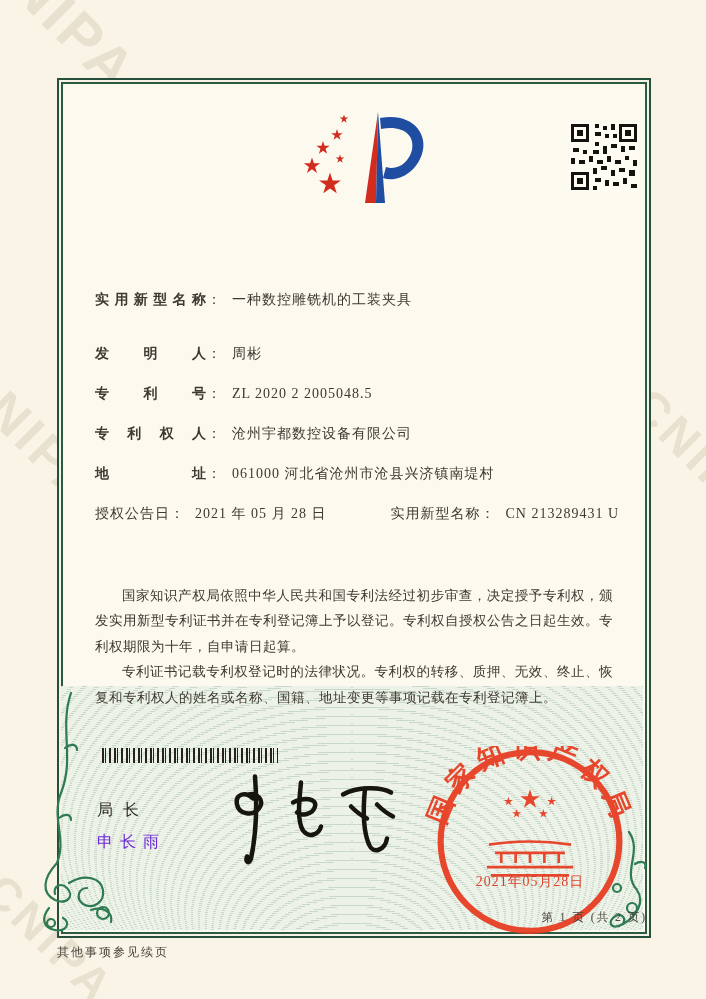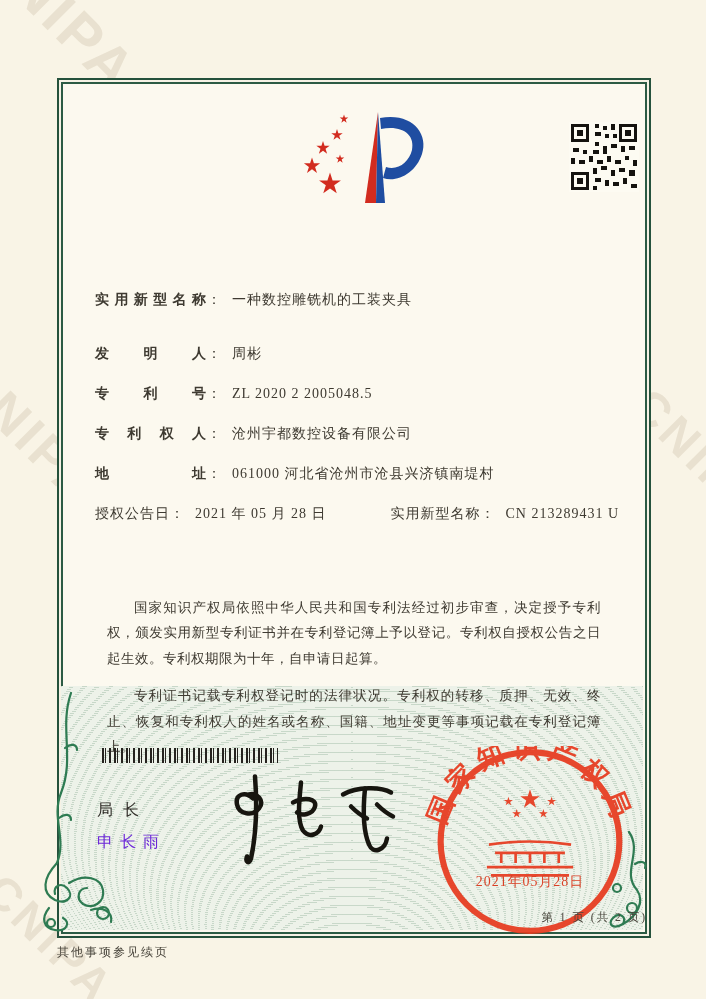--- a/index.html
+++ b/index.html
@@ -40,21 +40,21 @@
   .fields{position:absolute;left:38px;top:212px;width:520px;font-size:14px;color:#3e3a31;}
   .frow{line-height:20px;margin-bottom:20px;letter-spacing:1px;white-space:nowrap;}
   .frow.first{margin-bottom:34px;}
   .flabel{display:inline-block;width:112px;text-align:justify;text-align-last:justify;vertical-align:top;font-weight:bold;}
   .fsep{margin-right:10px;}
   .grant{margin-top:0;}
   .grant .gap{display:inline-block;width:64px;}
 
   .paras{position:absolute;left:38px;top:505px;width:518px;font-size:13.5px;line-height:1.88;
          color:#3e3a31;text-align:justify;}
-  .paras p{margin:12px;text-indent:2em;letter-spacing:0.5px;}
+  .paras p{margin:0;text-indent:2em;letter-spacing:0.5px;}
 
   .barcode{position:absolute;left:45px;top:670px;width:176px;height:15px;
      background:repeating-linear-gradient(90deg,#26231f 0 2px,rgba(0,0,0,0) 2px 3px,
        #26231f 3px 4px,rgba(0,0,0,0) 4px 7px,#26231f 7px 9px,rgba(0,0,0,0) 9px 12px);}
 
   .signer-title{position:absolute;left:40px;top:722px;font-size:16px;letter-spacing:10px;color:#2f2c27;}
   .signer-name{position:absolute;left:40px;top:754px;font-size:16px;letter-spacing:7px;color:#6d28d9;}
   .signature{position:absolute;left:148px;top:688px;}
 
   .seal{position:absolute;left:368px;top:668px;}

